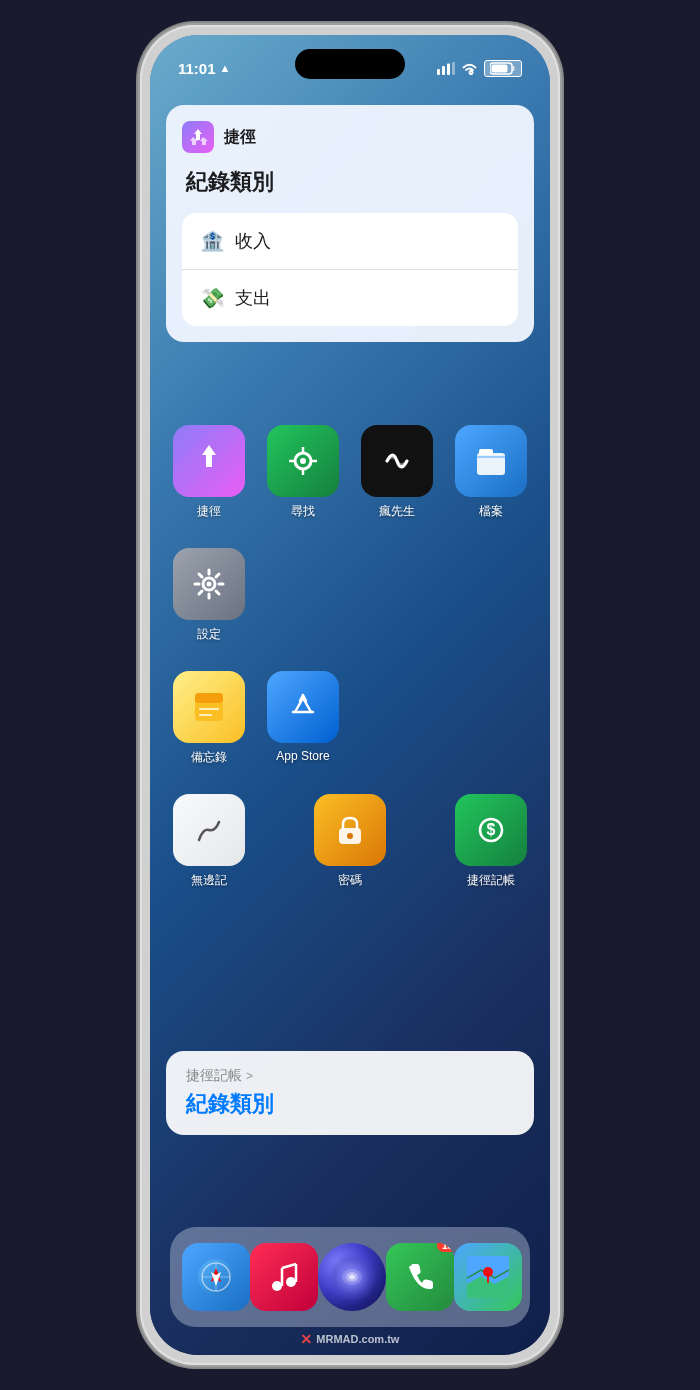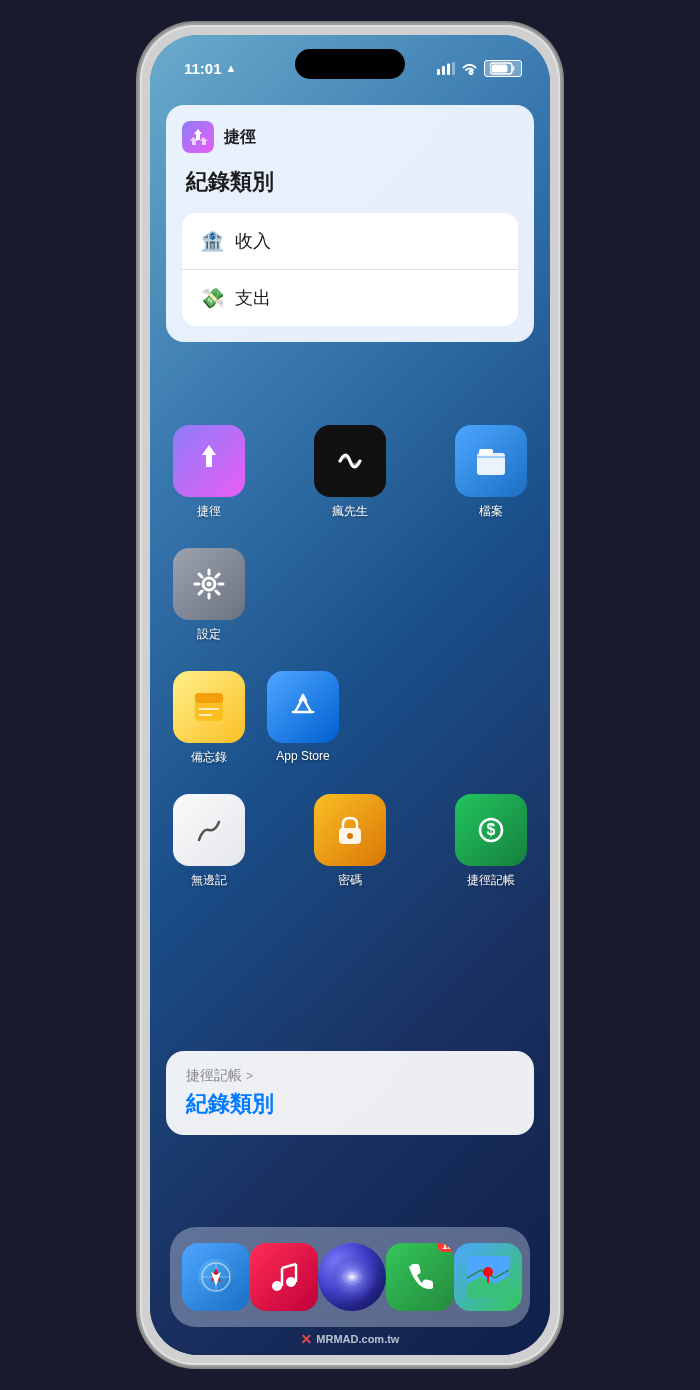--- a/index.html
+++ b/index.html
@@ -38,21 +38,21 @@
     .wallpaper {
       position: absolute;
       inset: 0;
       background: linear-gradient(135deg, #6aabcc 0%, #3a7ab0 25%, #1a4f8a 50%, #1a3060 75%, #0f1f4a 100%);
     }
 
     
     .status-bar {
       position: absolute;
       top: 0;
-      left: 6px;
+      left: 0;
       right: 0;
       height: 52px;
       display: flex;
       align-items: center;
       justify-content: space-between;
       padding: 14px 28px 0;
       z-index: 100;
       color: white;
       font-size: 14px;
       font-weight: 600;
@@ -452,20 +452,33 @@
     <div class="app-grid">
 
       <div class="app-row">
         <div class="app-item">
           <div class="app-icon-wrap icon-shortcuts">
             <svg width="44" height="44" viewBox="0 0 44 44" fill="none">
               <path d="M22 6 L29 16 L25 16 L25 28 L19 28 L19 16 L15 16 Z" fill="white"></path>
             </svg>
           </div>
           <span class="app-label">捷徑</span>
+        </div>
+        <div class="app-item">
+          <div class="app-icon-wrap icon-findmy">
+            <svg width="44" height="44" viewBox="0 0 44 44" fill="none">
+              <circle cx="22" cy="22" r="8" stroke="white" stroke-width="3" fill="none"></circle>
+              <circle cx="22" cy="22" r="3" fill="white"></circle>
+              <line x1="22" y1="8" x2="22" y2="13" stroke="white" stroke-width="2.5"></line>
+              <line x1="22" y1="31" x2="22" y2="36" stroke="white" stroke-width="2.5"></line>
+              <line x1="8" y1="22" x2="13" y2="22" stroke="white" stroke-width="2.5"></line>
+              <line x1="31" y1="22" x2="36" y2="22" stroke="white" stroke-width="2.5"></line>
+            </svg>
+          </div>
+          <span class="app-label">尋找</span>
         </div>
         <div class="app-item">
           <div class="app-icon-wrap icon-crazy">
             <svg width="44" height="44" viewBox="0 0 44 44" fill="none">
               <path d="M12 22 Q18 10 22 22 Q26 34 32 22" stroke="white" stroke-width="3" fill="none" stroke-linecap="round"></path>
               <path d="M12 22 Q18 14 22 22 Q26 30 32 22" stroke="white" stroke-width="3" fill="none" stroke-linecap="round" opacity="0.5"></path>
             </svg>
           </div>
           <span class="app-label">瘋先生</span>
         </div>

